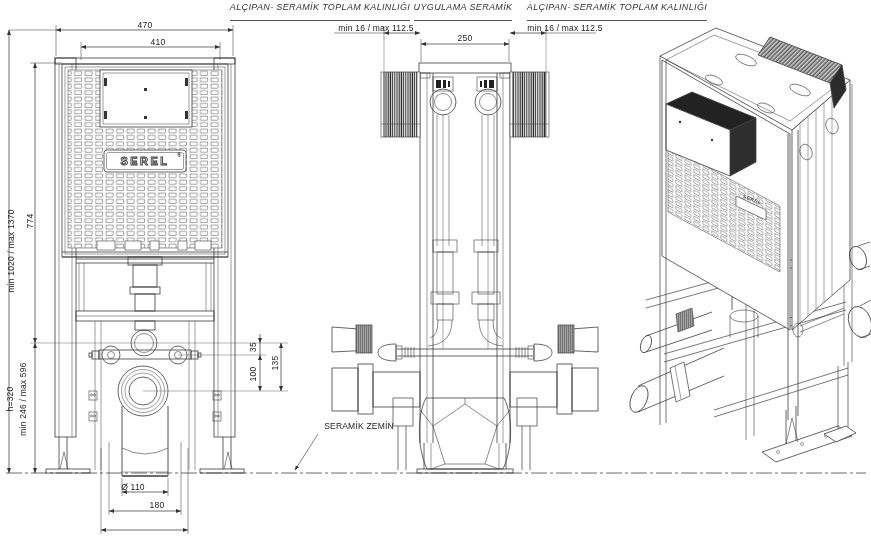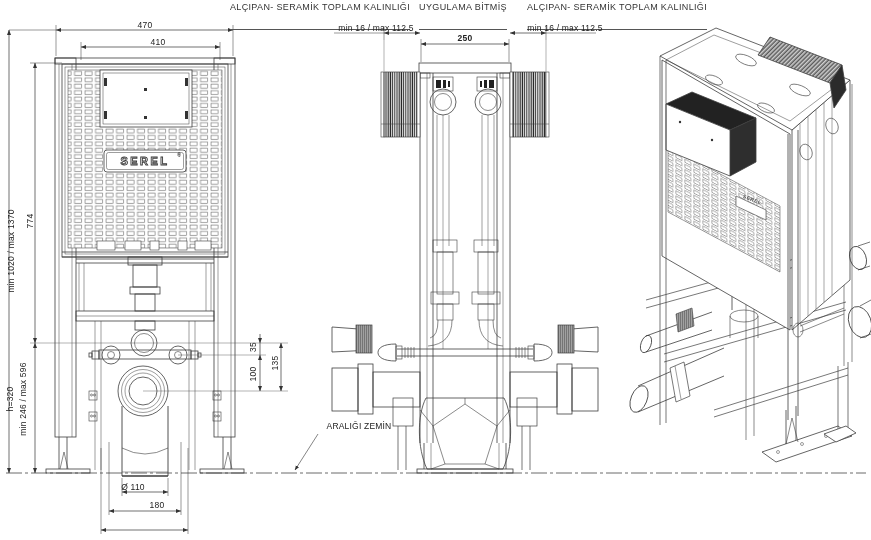--- a/index.html
+++ b/index.html
@@ -2,21 +2,21 @@
 <html><head>
 <meta charset="utf-8">
 <style>
   html,body{margin:0;padding:0;background:#ffffff;}
   .canvas{
     position:relative;width:871px;height:540px;background:#ffffff;overflow:hidden;
     font-family:"Liberation Sans", sans-serif;color:#2e2e2e;
   }
   .canvas svg{position:absolute;left:0;top:0;}
   .lbl{position:absolute;text-align:center;font-size:9px;letter-spacing:.35px;color:#333;white-space:nowrap;}
-  .lbl .u{border-bottom:1px solid #555;padding-bottom:17px;}
+  .lbl .u{border-bottom:1px solid #555;padding-bottom:8px;font-style:italic;}
   .dim{position:absolute;text-align:center;font-size:8.5px;letter-spacing:.2px;color:#222;white-space:nowrap;}
   .rot{transform:rotate(-90deg);transform-origin:center center;}
   .logo-plate{
     position:absolute;left:104px;top:150px;width:82px;height:22px;
     display:flex;align-items:center;justify-content:center;
     font-weight:bold;font-size:11px;letter-spacing:2.5px;color:#fff;
     -webkit-text-stroke:0.9px #3a3a3a;text-stroke:0.9px #3a3a3a;
   }
   .logo-plate .reg{position:absolute;right:5px;top:2px;font-size:5px;color:#111;
     -webkit-text-stroke:0;letter-spacing:0;}
@@ -419,44 +419,44 @@
         <circle cx="826" cy="436" r="1.5" stroke-width="0.5"></circle>
     <path d="M786,444 L792,418 L798,442" stroke-width="0.6"></path>
     <line x1="838" y1="366" x2="838" y2="434" stroke-width="0.7"></line>
         <line x1="848" y1="362" x2="848" y2="430" stroke-width="0.7"></line>
     <polygon points="824,434 846,426 856,433 836,442" fill="#ffffff"></polygon>
   </g>
 </svg>
 
   <div>
     <div class="lbl" style="left:220px;top:2px;width:200px;"><span class="u">ALÇIPAN- SERAMİK TOPLAM KALINLIĞI</span></div>
-    <div class="lbl" style="left:411px;top:2px;width:104px;"><span class="u">UYGULAMA BİTMİŞ</span></div>
+    <div class="lbl" style="left:411px;top:2px;width:104px;"><span class="u">UYGULAMA SERAMİK</span></div>
     <div class="lbl" style="left:517px;top:2px;width:200px;"><span class="u">ALÇIPAN- SERAMİK TOPLAM KALINLIĞI</span></div>
   </div>
 
   <div>
     <div class="dim" style="left:125px;top:20px;width:40px;"><span>470</span></div>
     <div class="dim" style="left:138px;top:37px;width:40px;"><span>410</span></div>
     <div class="dim rot" style="left:-49px;top:246px;width:120px;"><span>min 1020 / max 1370</span></div>
     <div class="dim rot" style="left:10px;top:216px;width:40px;"><span>774</span></div>
     <div class="dim rot" style="left:-30px;top:394px;width:80px;"><span>h=320</span></div>
     <div class="dim rot" style="left:-32px;top:394px;width:110px;"><span>min 246 / max 596</span></div>
     <div class="dim rot" style="left:238px;top:342px;width:30px;"><span>35</span></div>
     <div class="dim rot" style="left:255px;top:358px;width:40px;"><span>135</span></div>
     <div class="dim rot" style="left:233px;top:369px;width:40px;"><span>100</span></div>
     <div class="dim" style="left:103px;top:482px;width:60px;"><span>Ø 110</span></div>
     <div class="dim" style="left:137px;top:500px;width:40px;"><span>180</span></div>
     <div class="dim" style="left:125px;top:519px;width:40px;margin-top:36px;"><span>230</span></div>
   </div>
 
   <div>
     <div class="dim" style="left:326px;top:23px;width:100px;"><span>min 16 / max 112.5</span></div>
-    <div class="dim" style="left:445px;top:33px;width:40px;font-weight:bold;"><span>250</span></div>
+    <div class="dim" style="left:445px;top:33px;width:40px;"><span>250</span></div>
     <div class="dim" style="left:515px;top:23px;width:100px;"><span>min 16 / max 112.5</span></div>
-    <div class="dim" style="left:314px;top:421px;width:90px;"><span>ARALIĞI ZEMİN</span></div>
+    <div class="dim" style="left:314px;top:421px;width:90px;"><span>SERAMİK ZEMİN</span></div>
   </div>
 
   <div class="logo-plate">
     <span>SEREL</span>
     <span class="reg">®</span>
   </div>
   <div class="logo-iso"><span>SEREL</span></div>
 
 </div>
 

